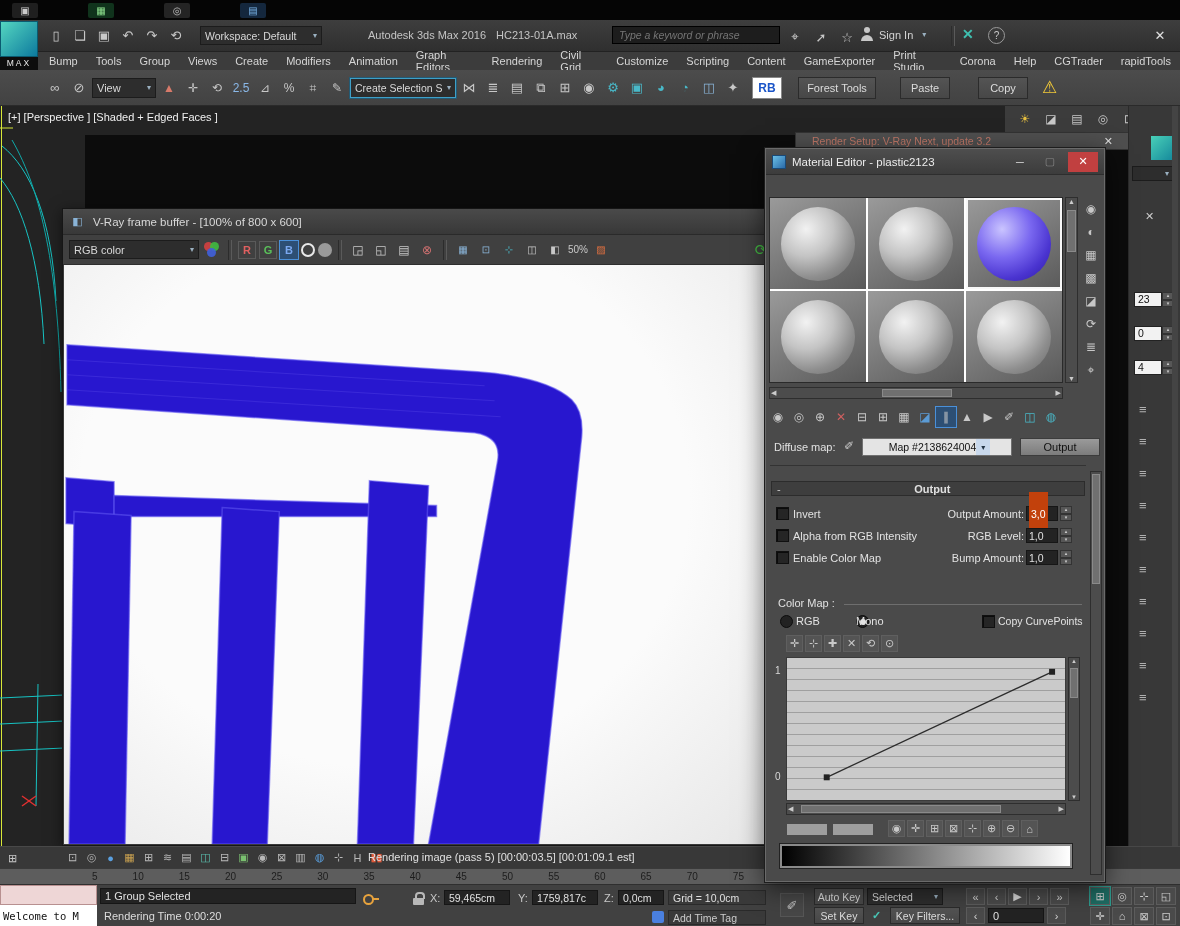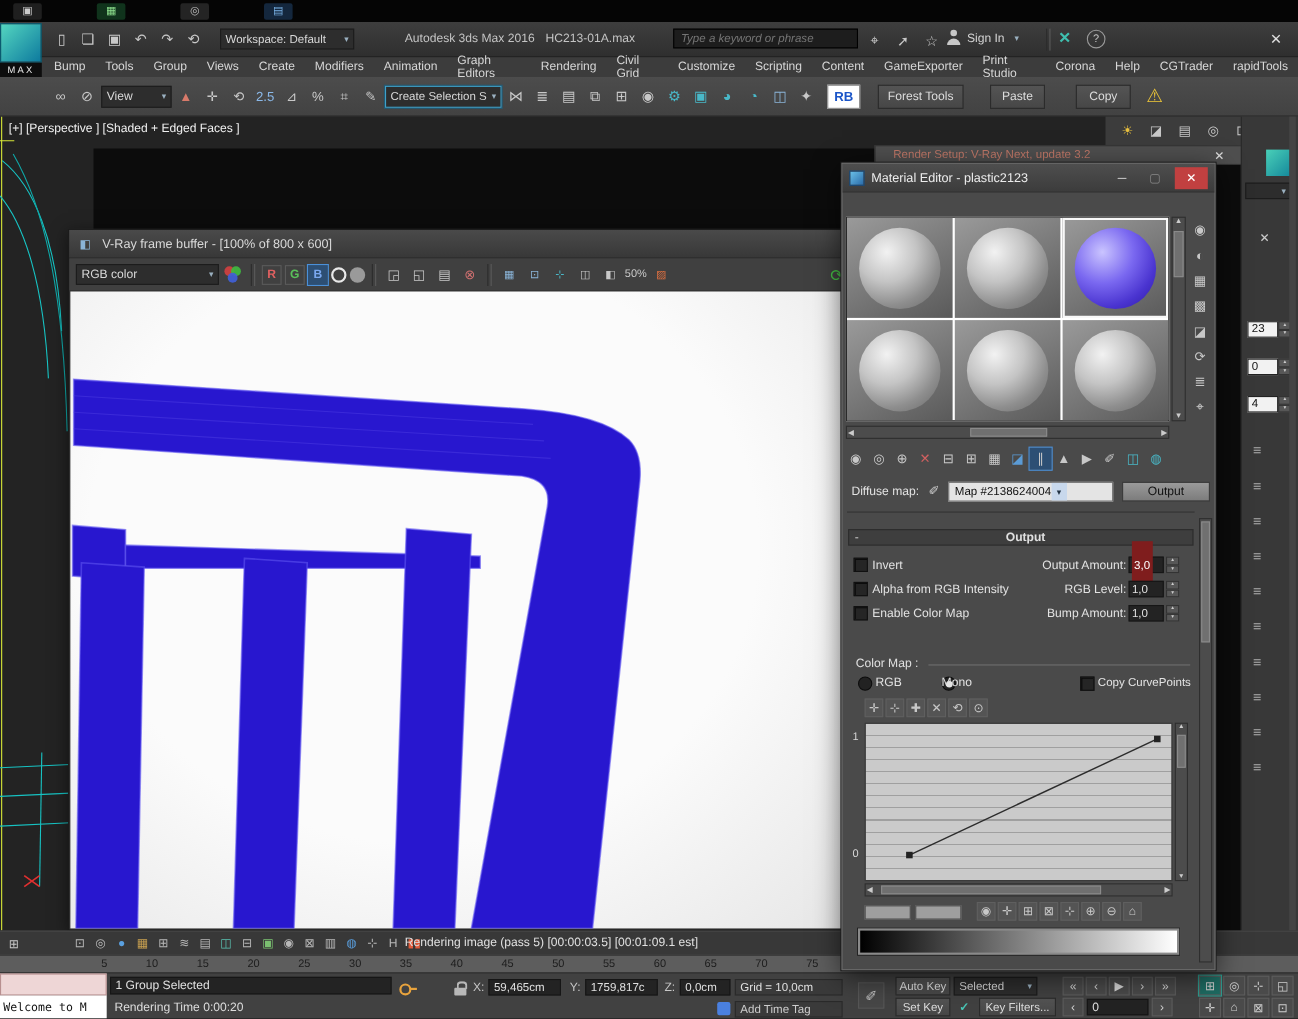--- a/index.html
+++ b/index.html
@@ -6,35 +6,35 @@
   #root{position:relative;width:1180px;height:926px;background:#3c3c3c;overflow:hidden;
         font-family:"Liberation Sans",sans-serif;font-size:11px;color:#d4d4d4}
   .abs{position:absolute}
   .flex{display:flex;align-items:center}
   .ic{display:inline-flex;align-items:center;justify-content:center;width:22px;height:24px;color:#c8c8c8;font-size:13px;flex:0 0 auto}
   .ic20{width:20px;height:20px;font-size:12px}
   .ic16{width:17px;height:17px;font-size:11px}
   .dd{background:#2d2d2d;border:1px solid #1c1c1c;display:flex;align-items:center;justify-content:space-between;
       padding:0 4px;color:#d8d8d8;box-sizing:border-box}
   .dd-hl{border-color:#3fa0c8;box-shadow:0 0 0 1px #235a74}
-  .ddl{background:#e4e4e4;border:1px solid #707070;color:#111;display:flex;align-items:center;justify-content:flex-start;
+  .ddl{background:#e4e4e4;border:1px solid #707070;color:#111;display:flex;align-items:center;justify-content:center;
        padding:0 0 0 5px;box-sizing:border-box}
   .car{font-size:8px;color:#9ab0c0;margin-left:4px}
   .fld{background:#232323;border:1px solid #161616;color:#e0e0e0;display:flex;align-items:center;padding:0 4px;box-sizing:border-box}
   .btn{background:linear-gradient(#545454,#474747);border:1px solid #2b2b2b;color:#dcdcdc;display:flex;align-items:center;justify-content:center;box-sizing:border-box}
   .btnl{background:linear-gradient(#9a9a9a,#7c7c7c);border:1px solid #3c3c3c;color:#111;display:flex;align-items:center;justify-content:center;box-sizing:border-box}
   .sep{width:2px;height:20px;border-left:1px solid #2c2c2c;border-right:1px solid #5a5a5a;margin:0 3px}
   .chk{width:11px;height:11px;background:#252525;border:1px solid #101010;box-shadow:inset 1px 1px 0 #0b0b0b;flex:0 0 auto}
   .radio{width:11px;height:11px;border-radius:50%;background:#222;border:1px solid #0c0c0c;position:relative;display:inline-block}
   .radio.on::after{content:"";position:absolute;inset:2.5px;border-radius:50%;background:#e4e4e4}
   .spin{display:inline-flex;flex-direction:column;width:12px;height:15px}
   .spin span{flex:1;background:#575757;border:1px solid #333;font-size:5px;line-height:5px;color:#ccc;display:flex;align-items:center;justify-content:center}
   .hl-blue{background:#2d4f74;outline:1px solid #4a90d9}
   .hl-teal{background:#1e6b62 !important;outline:1px solid #2e9a8e}
-  .sel{background:#7f1d1d;color:#fff;padding:16px 2px}
+  .sel{background:#c2410c;color:#fff;padding:16px 2px}
   .scroll{background:#4c4c4c;border:1px solid #2e2e2e;box-sizing:border-box}
   .thumb{background:#707070;border:1px solid #8a8a8a;box-sizing:border-box}
   .menu-item{padding:0 9px;height:18px;display:flex;align-items:center;color:#d6d6d6}
   .tick{color:#1d1d1d;font-size:10px}
   .cell{background:linear-gradient(150deg,#9a9a9a,#5a5a5a);display:flex;align-items:center;justify-content:center}
   .cell.sel2{box-shadow:inset 0 0 0 2px #f8f8f8}
   .sphere{width:74px;height:74px;border-radius:50%;display:block}
   .sphere.gray{background:radial-gradient(circle at 34% 30%,#f2f2f2,#c4c4c4 38%,#8e8e8e 68%,#646464)}
   .sphere.blue{background:radial-gradient(circle at 34% 30%,#cac4ff,#7a68f0 40%,#4a34d0 70%,#2a18a0)}
   input.search{background:#1d1d1d;border:1px solid #000;color:#a8a8a8;font-style:italic;font-size:10.5px;

